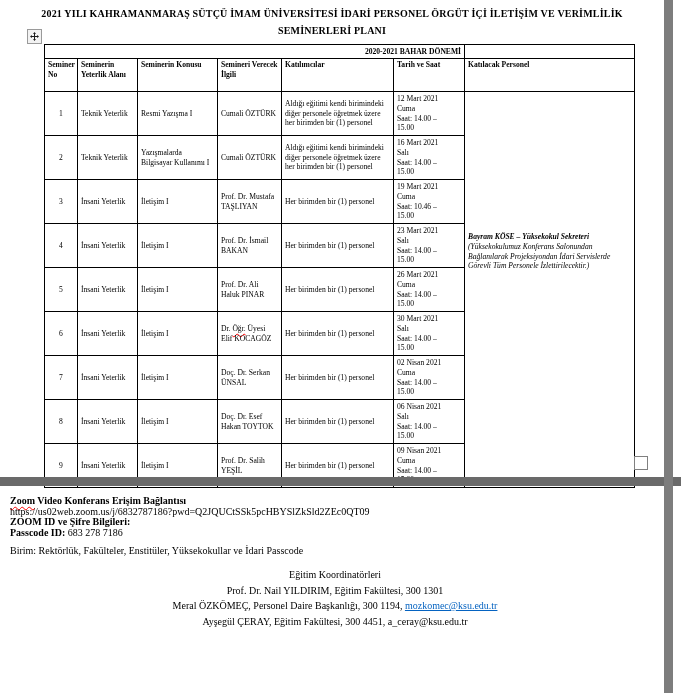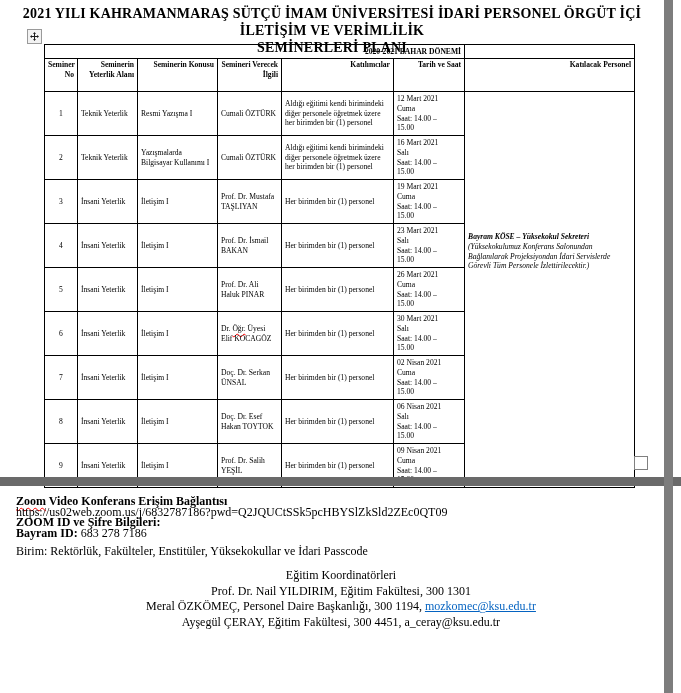--- a/index.html
+++ b/index.html
@@ -5,42 +5,42 @@
   html,body{margin:0;padding:0;}
   body{
     width:681px;height:693px;position:relative;background:#ffffff;
     font-family:"Liberation Serif",serif;color:#000;overflow:hidden;
   }
   
   .edge-strip{position:absolute;top:0;left:664px;width:9px;height:693px;background:#7d7d7d;}
   .separator{position:absolute;top:477px;left:0;width:681px;height:9px;background:#6a6a6a;}
   
   .doc-title{position:absolute;top:5px;left:0;width:664px;text-align:center;
-    font-weight:bold;font-size:14px;line-height:17px;letter-spacing:0.2px;}
+    font-weight:bold;font-size:10px;line-height:17px;letter-spacing:0.2px;}
   
   .move-handle{position:absolute;left:27px;top:29px;width:13px;height:13px;
     border:1px solid #9a9a9a;background:#f2f2f2;display:flex;align-items:center;justify-content:center;cursor:move;}
   
   .resize-handle{position:absolute;left:634px;top:456px;width:12px;height:12px;
     border:1px solid #808080;background:#fff;}
   
   table.sem{position:absolute;left:44px;top:44px;width:590px;border-collapse:collapse;table-layout:fixed;}
   table.sem td{border:1px solid #000;padding:1px 3px;font-size:7.6px;line-height:9.6px;vertical-align:middle;overflow:hidden;}
   td.season{font-weight:bold;text-align:right;font-size:8.2px;height:11px;padding:0;}
   td.season-right{padding:0;}
-  tr.header-row td{font-weight:bold;text-align:right;vertical-align:top;height:30px;}
+  tr.header-row td{font-weight:bold;text-align:left;vertical-align:top;height:30px;}
   tr.data-row td{height:41px;}
   td.cell-no{text-align:center;}
   td.cell-katilimcilar,td.cell-tarih{vertical-align:top;}
   td.cell-tarih{white-space:pre-line;}
   td.attendee-cell{vertical-align:middle;padding:2px 4px;}
   .attendee-note{position:relative;top:-38px;font-style:italic;}
   .attendee-note .bold-line{font-weight:bold;}
   
-  .footer{position:absolute;left:16px;top:496px;width:650px;font-size:12px;line-height:10.6px;}
+  .footer{position:absolute;left:10px;top:496px;width:650px;font-size:10px;line-height:10.6px;}
   .fline.center{text-align:center;margin:5px 0;}
   .fline.first-center{}
   .fline.spacer{height:8px;}
   .b{font-weight:bold;}
   .u{text-decoration:underline;}
   .squiggle{text-decoration-line:underline;text-decoration-style:wavy;text-decoration-color:#ff0000;
     text-decoration-thickness:1px;text-underline-offset:2px;margin-top:42px;}
   .b.squiggle{text-decoration-line:underline;text-decoration-style:wavy;text-decoration-color:#ff0000;}
   a.link{color:#0563c1;text-decoration:underline;cursor:pointer;}
 </style>
@@ -113,21 +113,21 @@
 15.00</td>
         </tr>
         <tr class="data-row">
           <td class="cell-no">3</td>
           <td class="cell-alan">İnsani Yeterlik</td>
           <td class="cell-konu">İletişim I</td>
           <td class="cell-ilgili">Prof. Dr. Mustafa TAŞLIYAN</td>
           <td class="cell-katilimcilar">Her birimden bir (1) personel</td>
           <td class="cell-tarih">19 Mart 2021
 Cuma
-Saat: 14.00 –
+Saat: 10.46 –
 15.00</td>
         </tr>
         <tr class="data-row">
           <td class="cell-no">4</td>
           <td class="cell-alan">İnsani Yeterlik</td>
           <td class="cell-konu">İletişim I</td>
           <td class="cell-ilgili">Prof. Dr. İsmail BAKAN</td>
           <td class="cell-katilimcilar">Her birimden bir (1) personel</td>
           <td class="cell-tarih">23 Mart 2021
 Salı
@@ -193,21 +193,21 @@
   </table>
 
   <div class="resize-handle"></div>
   <div class="separator"></div>
   <div class="edge-strip"></div>
 
   <div class="footer" id="footer">
       <div class="fline"><span class="b squiggle">Zoom</span><span class="b"> Video Konferans Erişim Bağlantısı</span></div>
       <div class="fline"><span class="">https://us02web.zoom.us/j/6832787186?pwd=Q2JQUCtSSk5pcHBYSlZkSld2ZEc0QT09</span></div>
       <div class="fline"><span class="b">ZOOM ID ve Şifre Bilgileri:</span></div>
-      <div class="fline"><span class="b">Bayram ID:</span><span class=""> 683 278 7186</span></div>
+      <div class="fline"><span class="b">Passcode ID:</span><span class=""> 683 278 7186</span></div>
       <div class="fline spacer"></div>
       <div class="fline"><span class="">Birim: Rektörlük, Fakülteler, Enstitüler, Yüksekokullar ve İdari Passcode</span></div>
       <div class="fline spacer"></div>
       <div class="fline center first-center"><span class="">Eğitim Koordinatörleri</span></div>
       <div class="fline center"><span class="">Prof. Dr. Nail YILDIRIM, Eğitim Fakültesi, 300 1301</span></div>
       <div class="fline center"><span class="">Meral ÖZKÖMEÇ, Personel Daire Başkanlığı, 300 1194, </span><a href="#" class="link">mozkomec@ksu.edu.tr</a></div>
       <div class="fline center"><span class="">Ayşegül ÇERAY, Eğitim Fakültesi, 300 4451, a_ceray@ksu.edu.tr</span></div>
     </div>
 
 </div>

